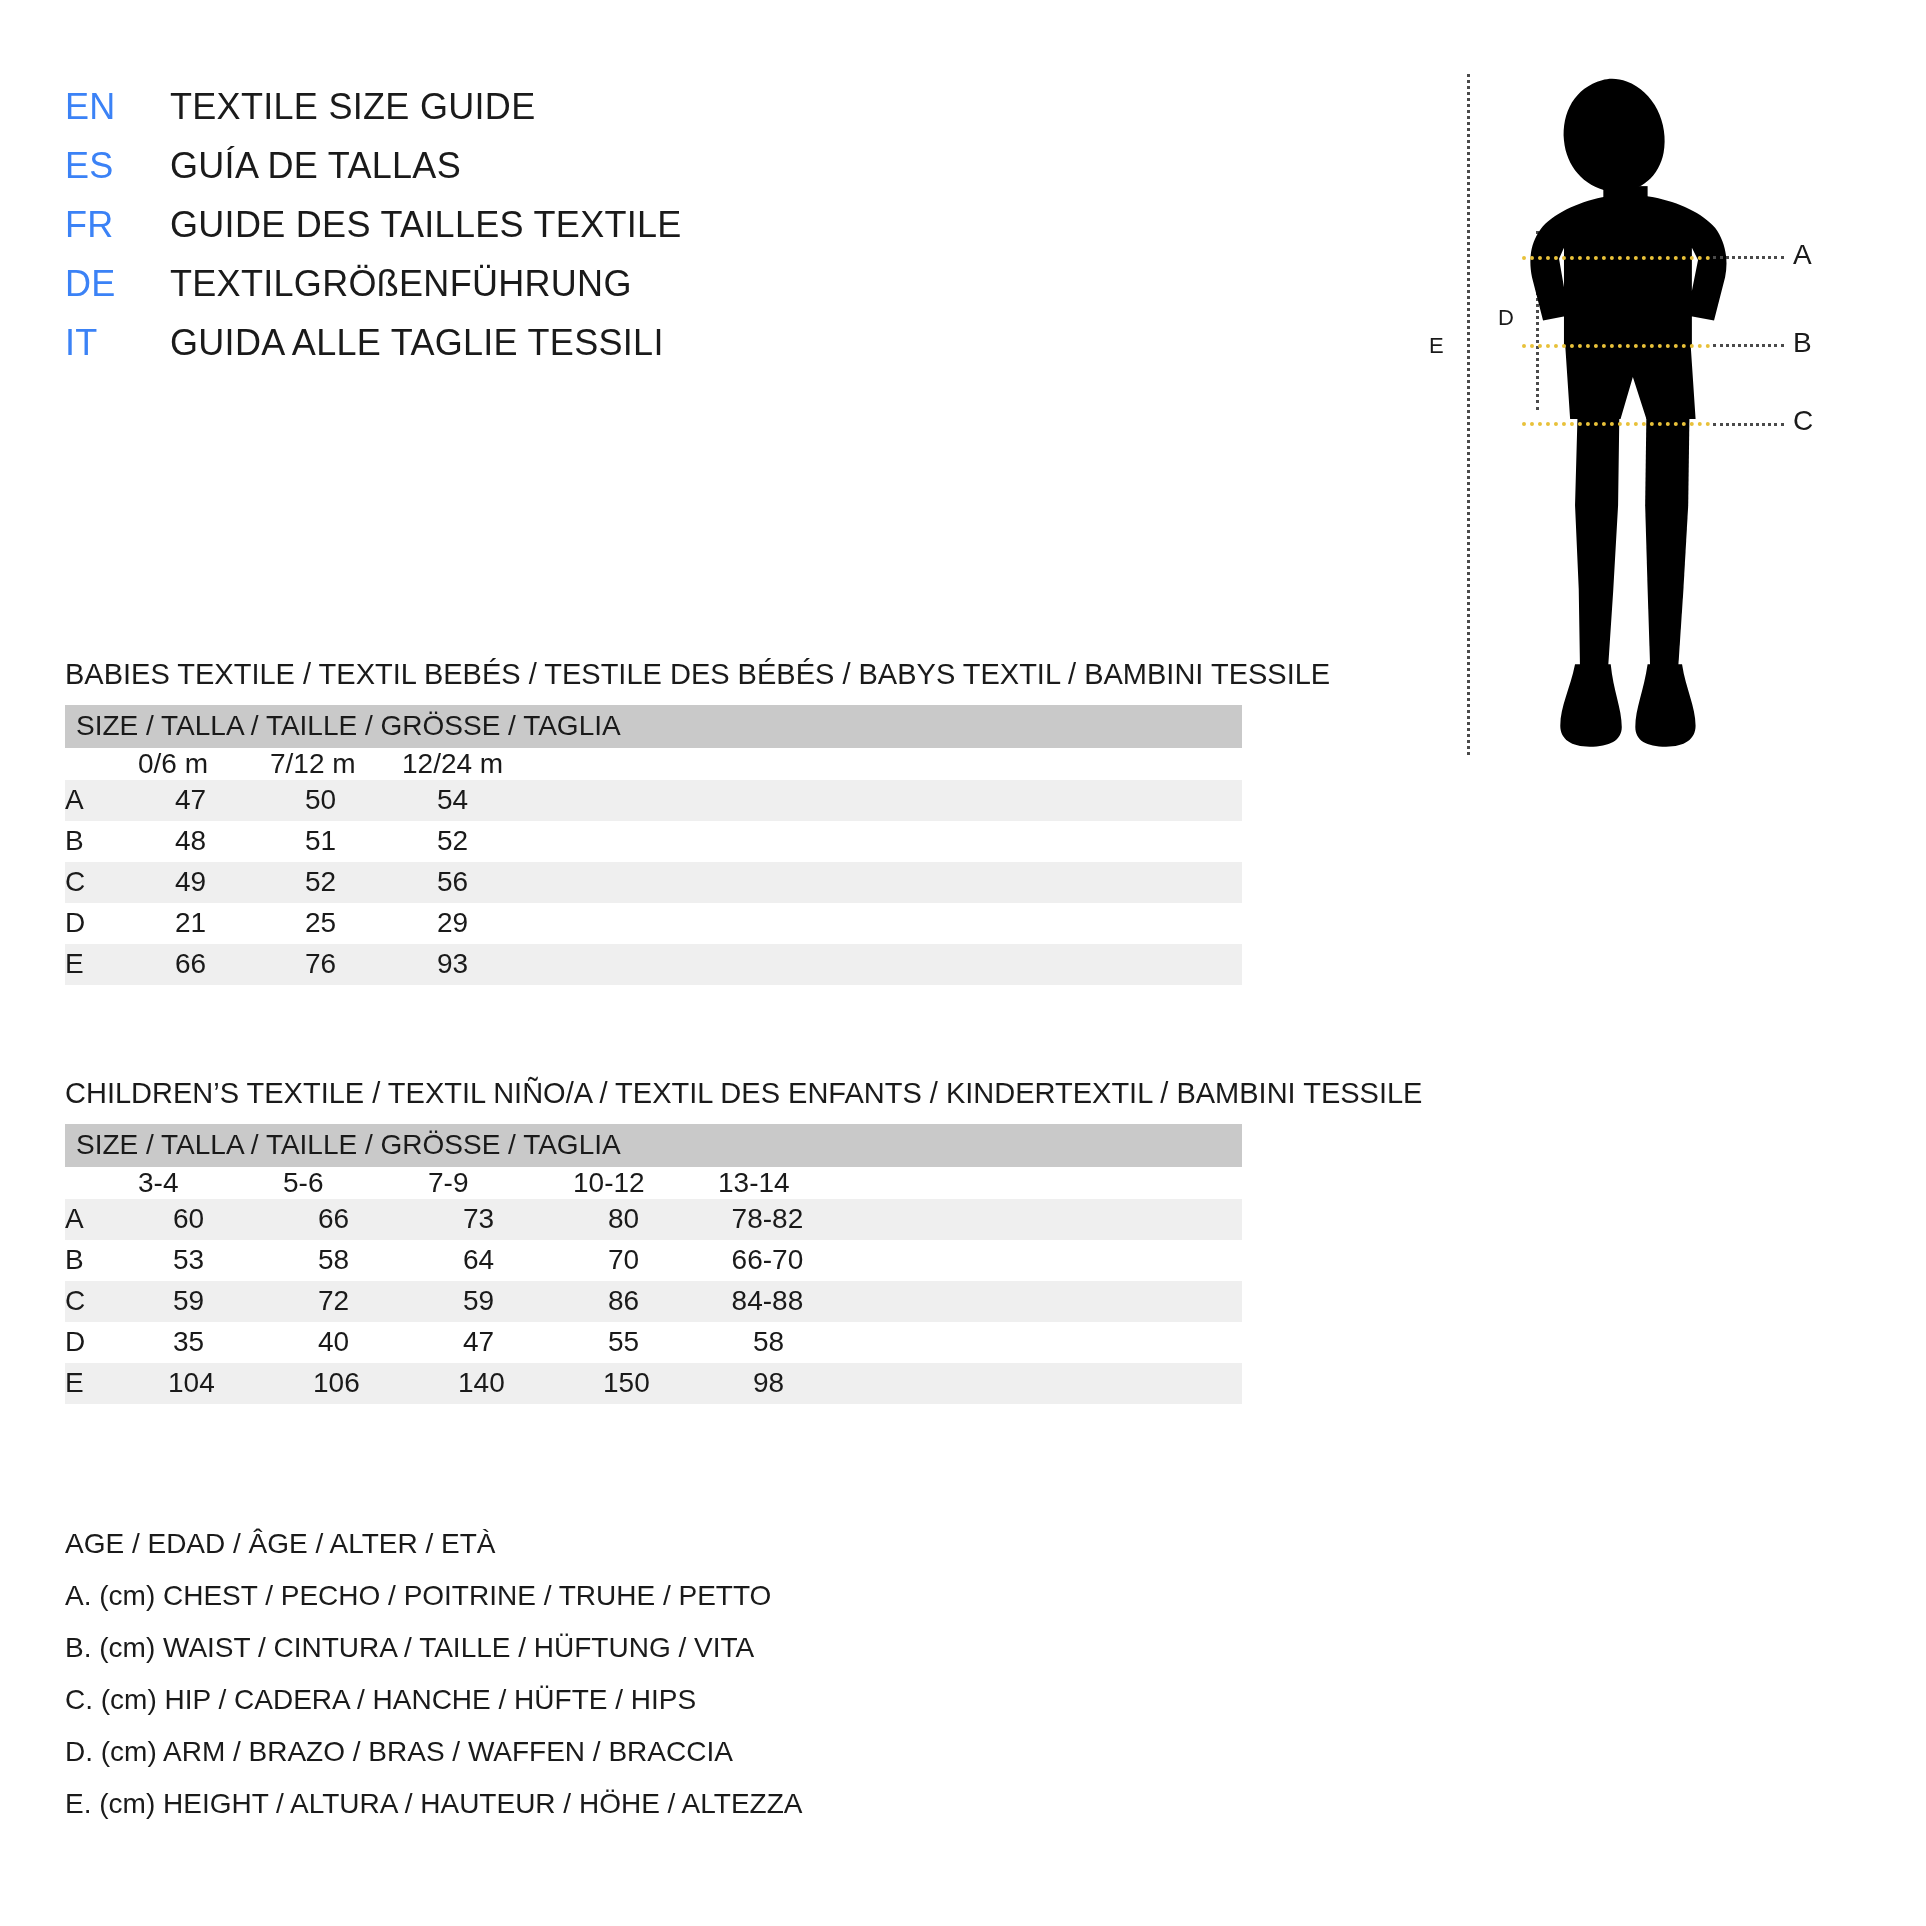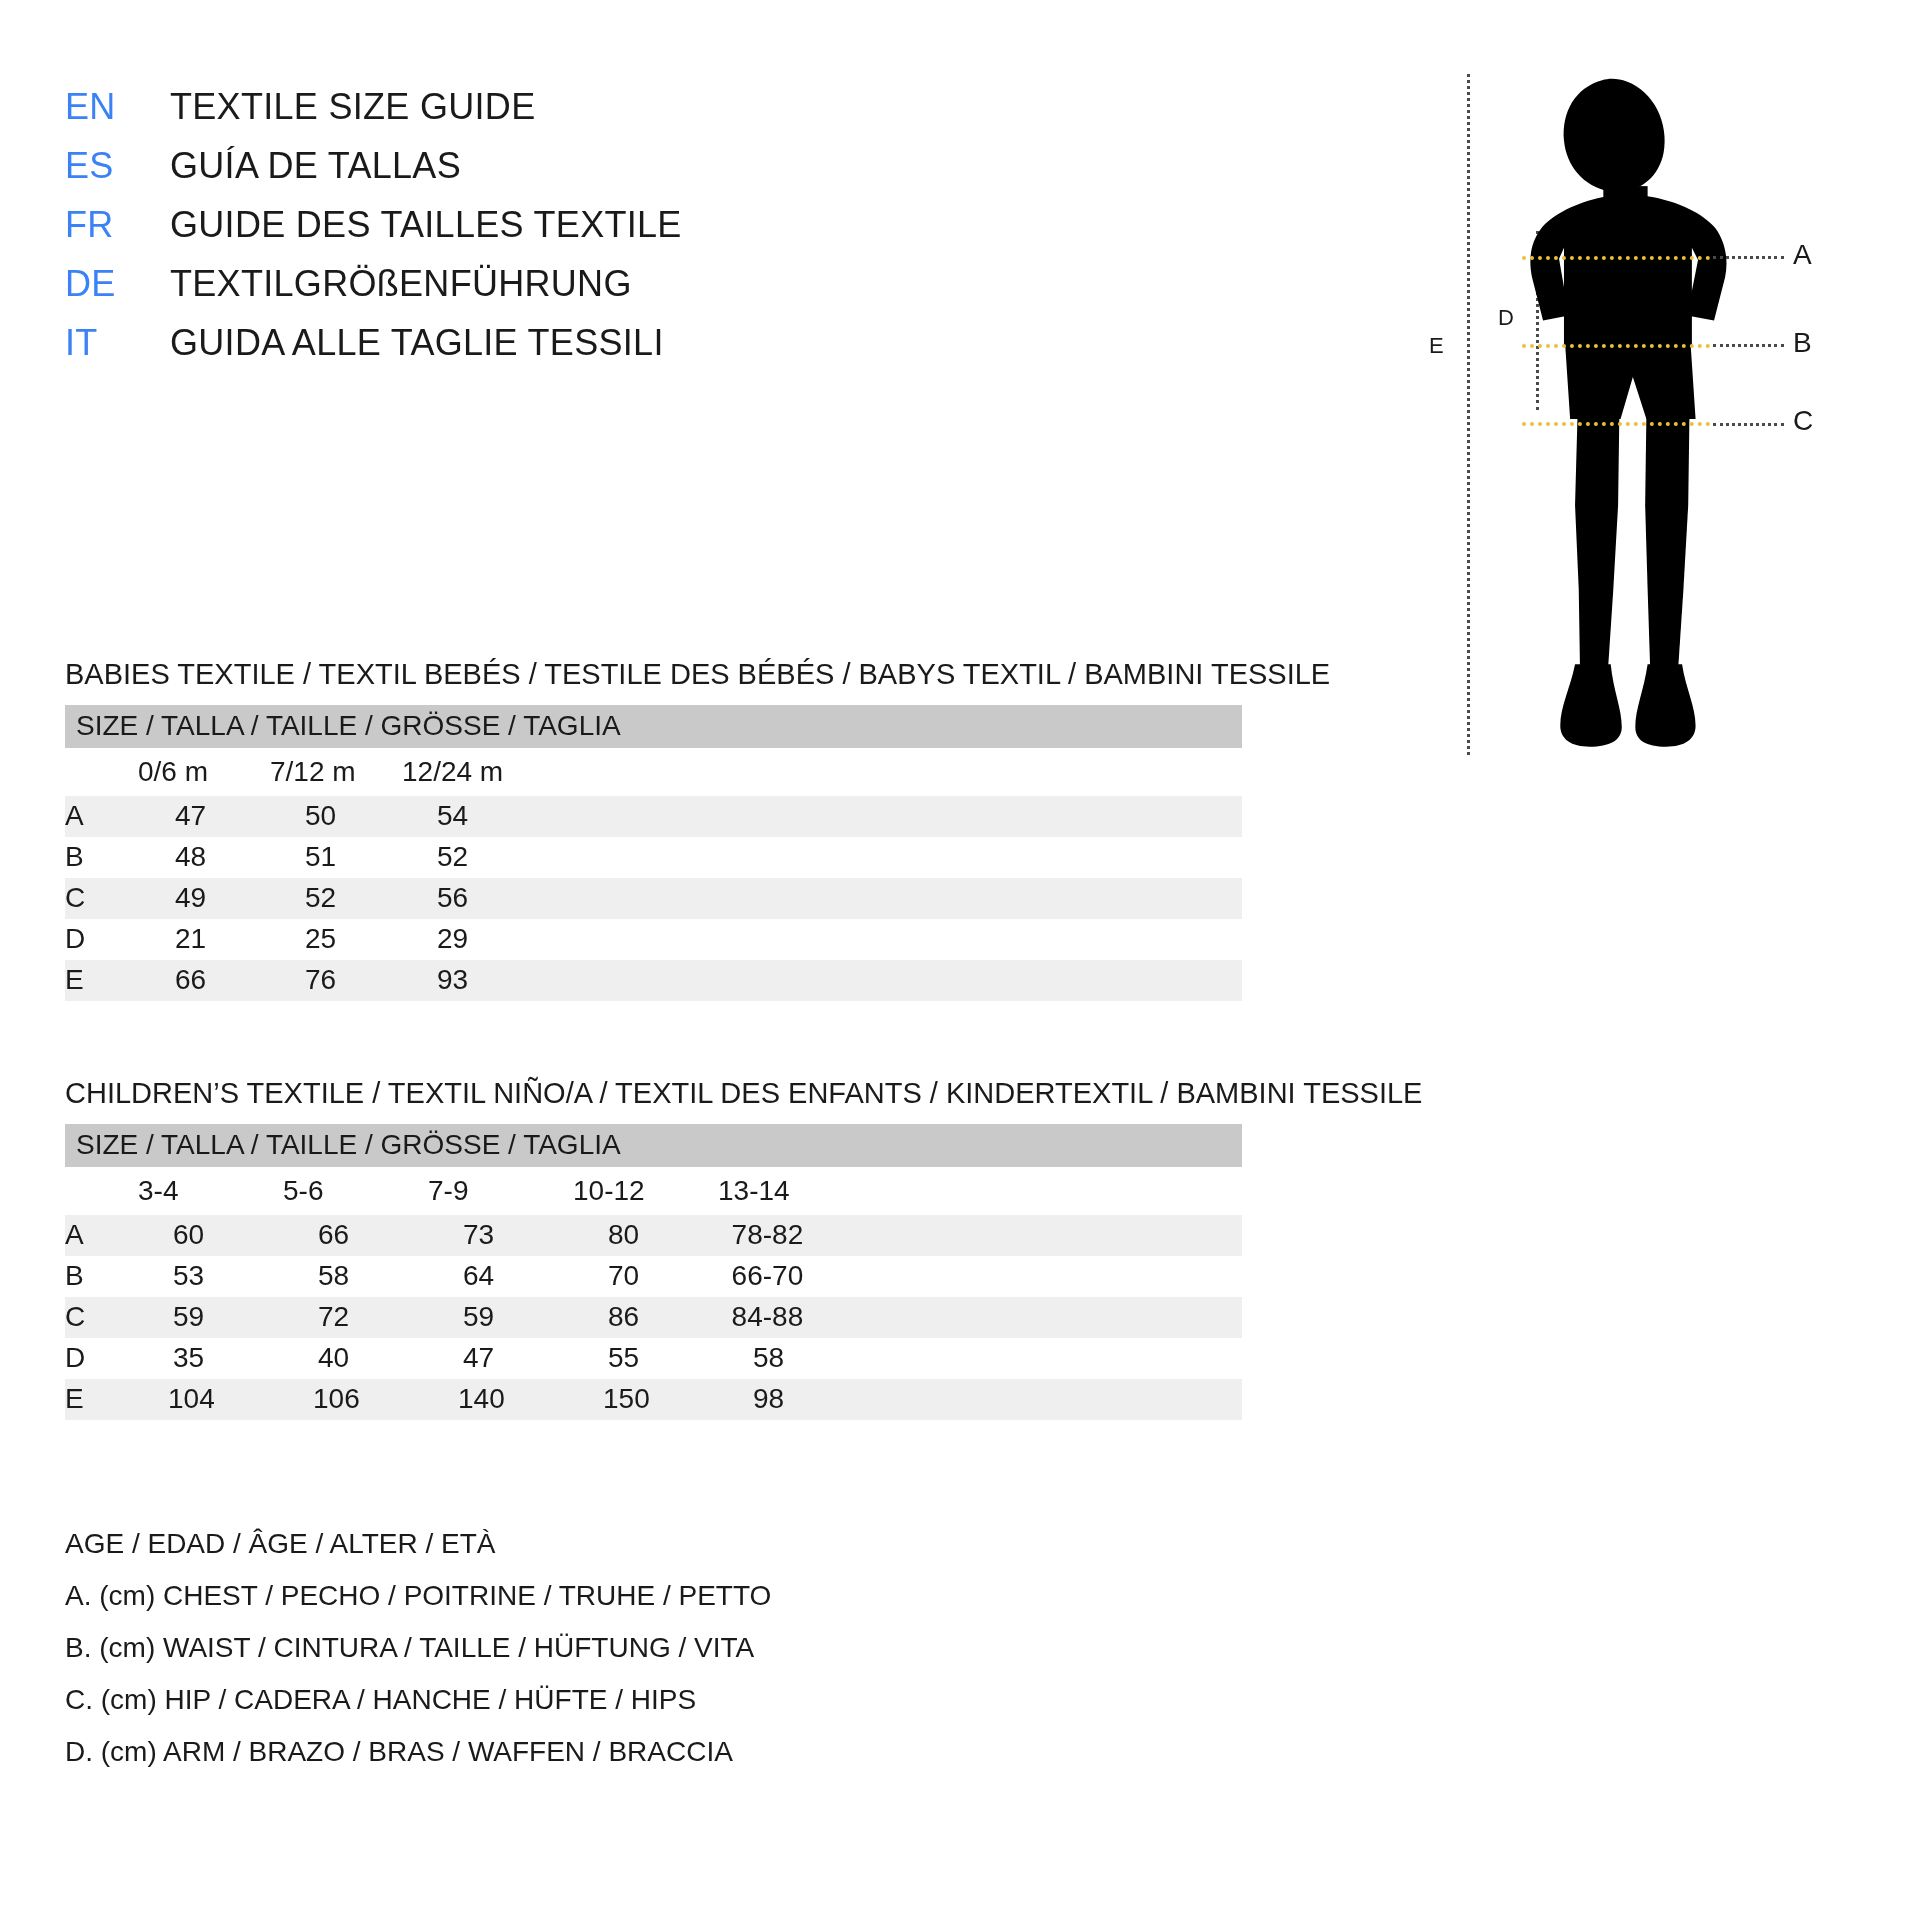--- a/index.html
+++ b/index.html
@@ -107,21 +107,21 @@
     color: #1a1a1a;
   }
   tr.head-row td {
     background: #c9c9c9;
     font-size: 28px;
     padding-left: 11px;
     height: 43px;
   }
   tr.sizes-row td {
     background: #ffffff;
-    height: 48px;
+    height: 32px;
   }
   tr.data-row.alt td {
     background: #efefef;
   }
   tr.data-row td {
     background: #ffffff;
   }
   td.rowlabel {
     padding-left: 11px;
     width: 73px;
@@ -339,14 +339,15 @@
     </tbody>
   </table>
 </div>
 
 <div id="legend">
   <div class="legend-line">AGE / EDAD / ÂGE / ALTER / ETÀ</div>
   <div class="legend-line">A. (cm) CHEST / PECHO / POITRINE / TRUHE / PETTO</div>
   <div class="legend-line">B. (cm) WAIST / CINTURA / TAILLE / HÜFTUNG / VITA</div>
   <div class="legend-line">C. (cm) HIP / CADERA / HANCHE / HÜFTE / HIPS</div>
   <div class="legend-line">D. (cm) ARM / BRAZO / BRAS / WAFFEN / BRACCIA</div>
+  <div class="legend-line">E. (cm) HEIGHT / ALTURA / HAUTEUR / HÖHE / ALTEZZA</div>
 </div>
 
 
 </body></html>

